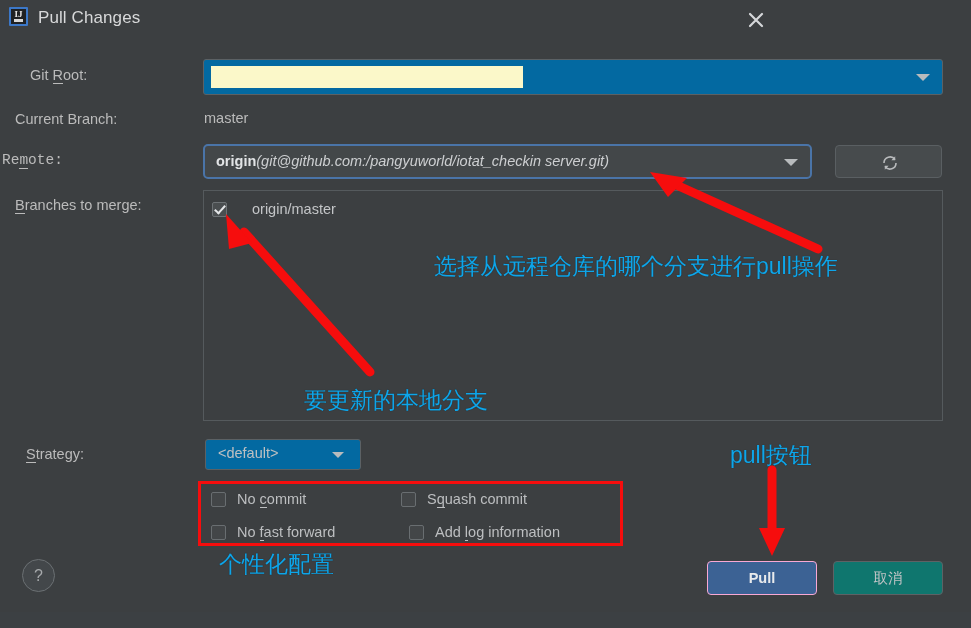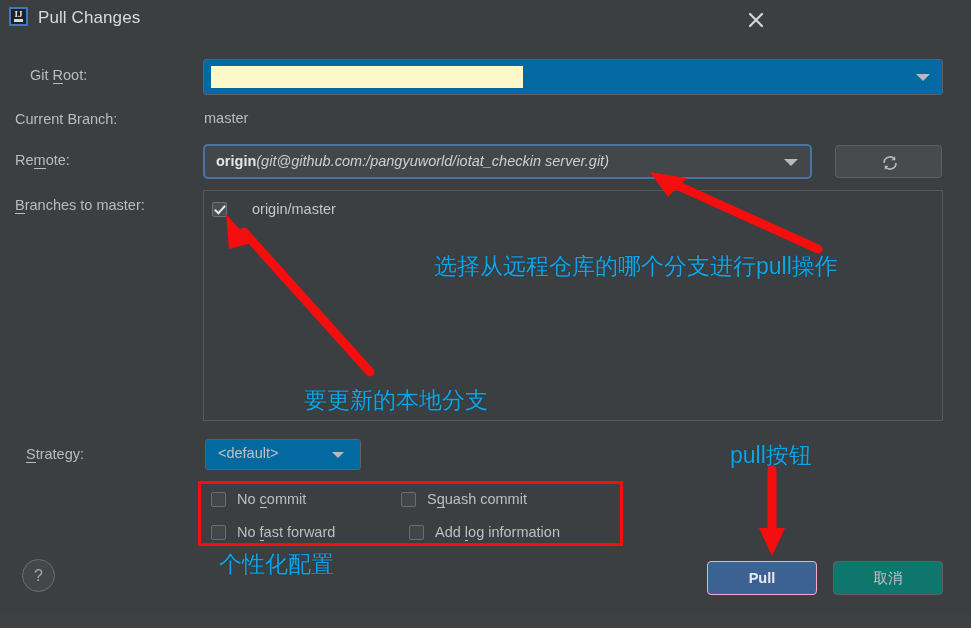--- a/index.html
+++ b/index.html
@@ -336,38 +336,38 @@
     <span>Git </span><u>R</u><span>oot:</span>
   </div>
   <div class="combo" id="gitroot-combo">
     <div class="redaction"></div>
     <div class="arrow"></div>
   </div>
 
   <div class="lbl" style="left:15px; top:111px;">Current Branch:</div>
   <div id="current-branch-value">master</div>
 
-  <div class="lbl" style="left:15px; top:152px;">
+  <div class="lbl" style="left:2px; top:152px;font-family:Liberation Mono, monospace;">
     <span>Re</span><u>m</u><span>ote:</span>
   </div>
   <div class="combo" id="remote-combo">
     <div id="remote-value"><span class="bold">origin</span><span class="ital">(git@github.com:/pangyuworld/iotat_checkin server.git)</span></div>
     <div class="arrow"></div>
   </div>
   <div id="refresh-btn">
     <svg width="20" height="18" viewBox="0 0 20 18">
       <path d="M4 9 A6 6 0 0 1 15 5.6" stroke="#b9bbbd" stroke-width="1.6" fill="none"></path>
       <path d="M16 9 A6 6 0 0 1 5 12.4" stroke="#b9bbbd" stroke-width="1.6" fill="none"></path>
       <path d="M15.2 2.2 L15.2 6.2 L11.4 6.2 Z" fill="#b9bbbd"></path>
       <path d="M4.8 15.8 L4.8 11.8 L8.6 11.8 Z" fill="#b9bbbd"></path>
     </svg>
   </div>
 
   <div class="lbl" style="left:15px; top:197px;">
-    <u>B</u><span>ranches to master:</span>
+    <u>B</u><span>ranches to merge:</span>
   </div>
   <div id="branches-panel">
     <div class="branch-row">
       <span class="chk checked"></span>
       <span class="branch-label">origin/master</span>
     </div>
   </div>
 
   <div class="lbl" style="left:26px; top:446px;">
     <u>S</u><span>trategy:</span>

